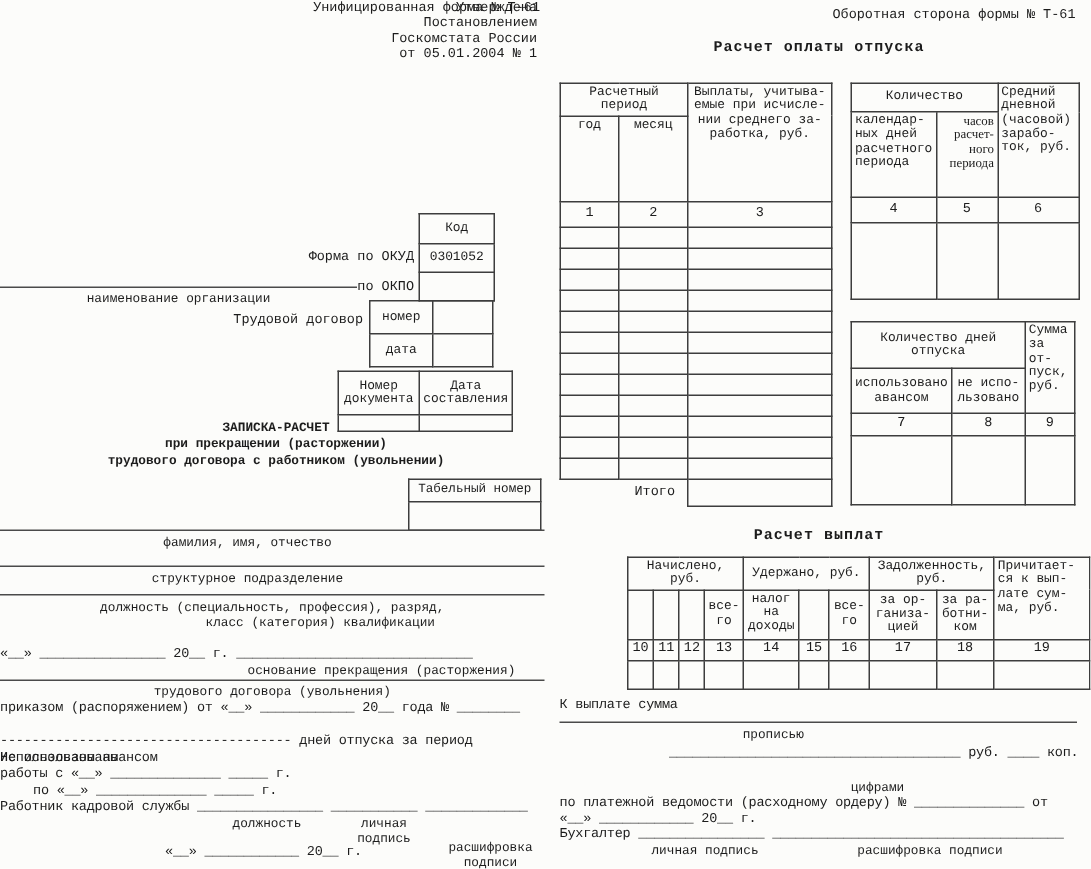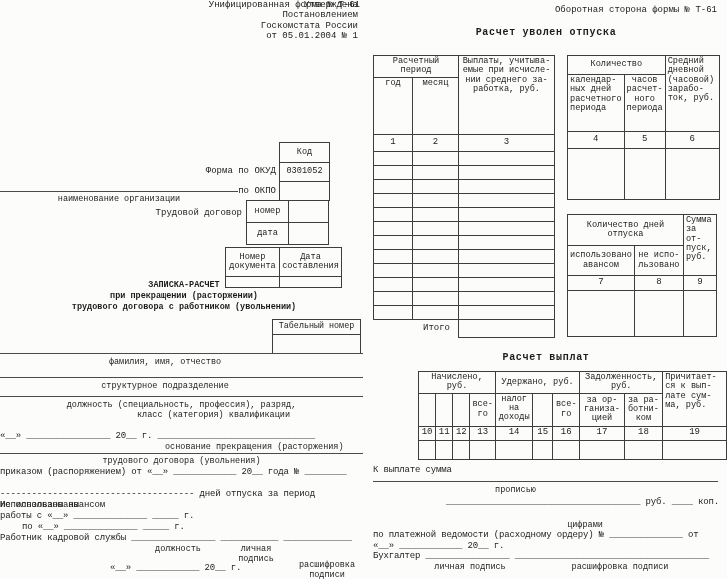--- a/index.html
+++ b/index.html
@@ -139,21 +139,21 @@
   <div class="abs sq" style="left:22px;top:522px;">по «__» ______________ _____ г.</div>
   <div class="abs sq" style="left:0;top:533px;">Работник кадровой службы ________________ ___________ _____________</div>
   <div class="abs c cap" style="left:135px;top:544px;width:86px;">должность</div>
   <div class="abs c cap pre" style="left:224px;top:544px;width:64px;">личная
 подпись</div>
   <div class="abs c cap pre" style="left:289px;top:560px;width:76px;">расшифровка
 подписи</div>
   <div class="abs sq" style="left:110px;top:563px;">«__» ____________ 20__ г.</div>
 
   <div class="abs r" style="left:450px;top:5px;width:267px;">Оборотная сторона формы № Т-61</div>
-  <div class="abs c b" style="left:440px;top:28px;width:212px;font-size:10px;letter-spacing:0.7px;">Расчет уволен отпуска</div>
+  <div class="abs c b" style="left:440px;top:28px;width:212px;font-size:10px;letter-spacing:0.7px;">Расчет оплаты отпуска</div>
 
   <table class="t" style="left:373px;top:55px;">
     <colgroup>
         <col style="width:39px">
         <col style="width:46px">
         <col style="width:96px">
       </colgroup>
     <tbody>
         <tr>
       <td colspan="2" class="mid" style="height:15px;">Расчетный период</td>
@@ -251,21 +251,21 @@
 дневной
 (часовой)
 зарабо-
 ток, руб.</td>
     </tr>
     <tr>
       <td class="pre" style="height:54px;text-align:left;">календар-
 ных дней
 расчетного
 периода</td>
-      <td class="pre" style="text-align:center;">часов
+      <td class="pre" style="text-align:right;font-family:Liberation Serif, serif;">часов
 расчет-
 ного
 периода</td>
     </tr>
     <tr>
       <td class="num" style="height:14px;">4</td>
       <td class="num">5</td>
       <td class="num">6</td>
     </tr>
     <tr>

